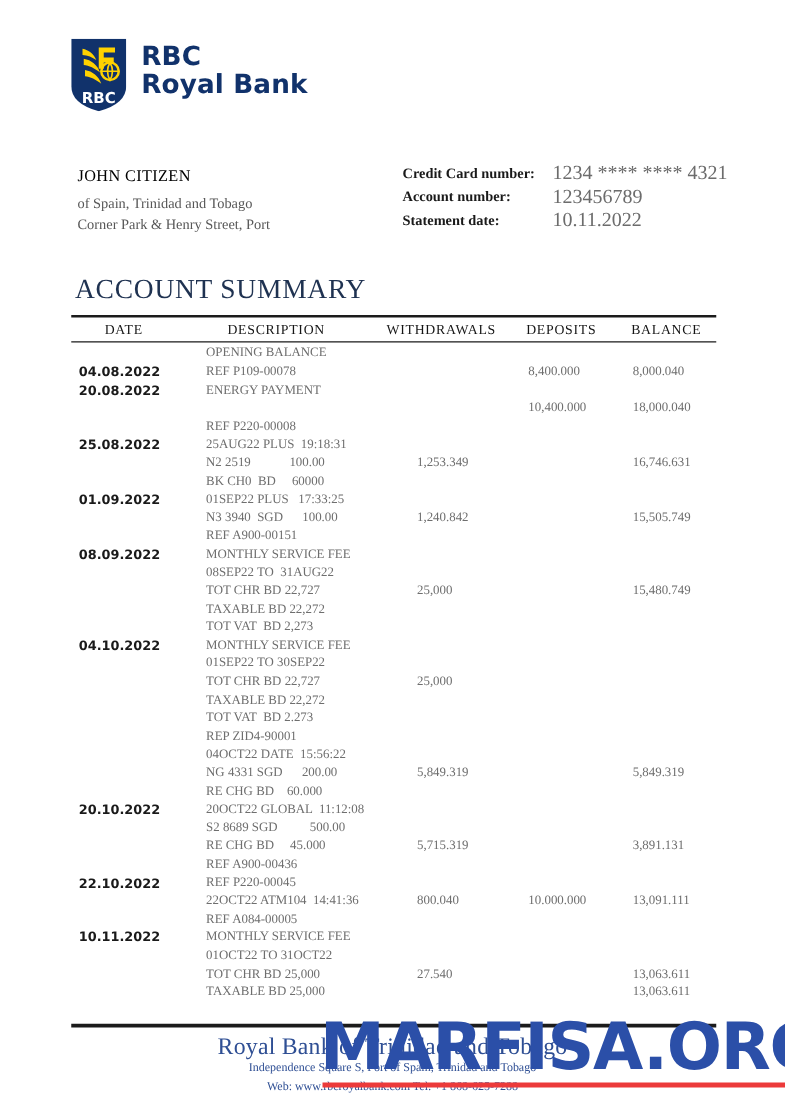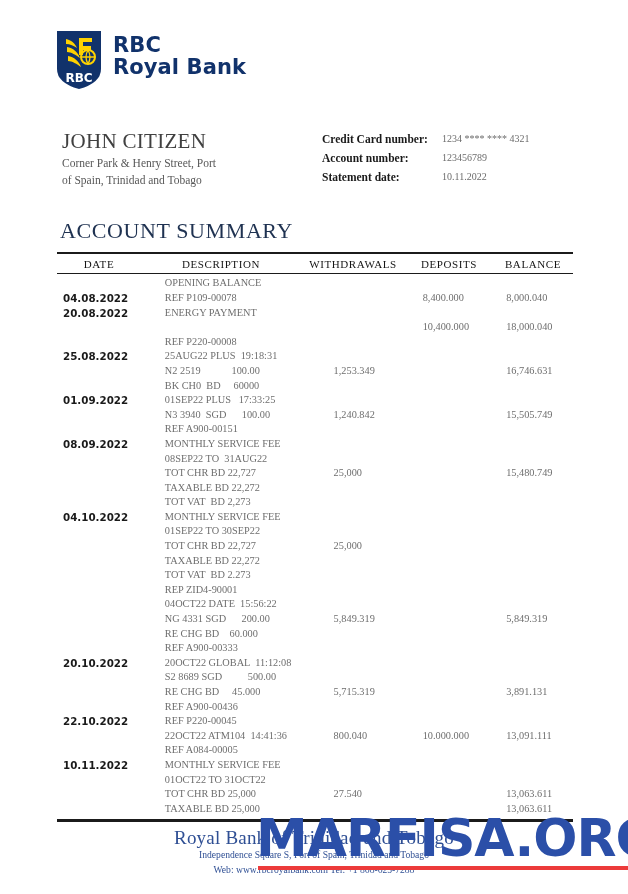--- a/index.html
+++ b/index.html
@@ -17,28 +17,28 @@
   .logo-words{margin-left:12px;margin-top:3px;}
   .logo-words div{
     font-family:"DejaVu Sans", sans-serif;
     font-weight:bold;color:#11326b;letter-spacing:.1px;
     font-size:21px;line-height:22px;
   }
   .logo-words div.l2{font-size:21px;}
 
   
   .cust{position:absolute;left:62px;top:131px;width:250px;}
-  .cust-name{font-size:21px;color:#404040;letter-spacing:.3px;line-height:20px;}
+  .cust-name{font-size:13px;color:#000000;letter-spacing:.3px;line-height:20px;}
   .cust-addr{font-size:11.5px;color:#575757;line-height:17px;margin-top:4px;}
 
   
   .meta{position:absolute;left:322px;top:131px;width:290px;}
   .meta-row{display:flex;line-height:16.5px;margin-bottom:2.5px;}
   .meta-label{width:120px;font-size:11.5px;font-weight:bold;color:#1a1a1a;}
-  .meta-value{font-size:10px;color:#6c6c6c;}
+  .meta-value{font-size:16px;color:#6c6c6c;}
 
   
   .section-title{
     position:absolute;left:60px;top:218px;
     font-size:22px;color:#1f3251;letter-spacing:.6px;
   }
 
   
   .table{position:absolute;left:57px;top:252px;width:516px;}
   .rule-thick{height:2.4px;background:#1b1b1b;}
@@ -106,22 +106,22 @@
     </div>
     <div class="logo-words">
       <div class="l1">RBC</div>
       <div class="l2">Royal Bank</div>
     </div>
   </div>
 
   <div class="cust">
     <div class="cust-name">JOHN CITIZEN</div>
     <div class="cust-addr">
+      <div>of Spain, Trinidad and Tobago</div>
       <div>Corner Park &amp; Henry Street, Port</div>
-      <div>of Spain, Trinidad and Tobago</div>
     </div>
   </div>
 
   <div class="meta">
     <div class="meta-row">
       <span class="meta-label">Credit Card number:</span>
       <span class="meta-value">1234 **** **** 4321</span>
     </div>
     <div class="meta-row">
       <span class="meta-label">Account number:</span>
@@ -315,27 +315,20 @@
           <span class="c c-bal">5,849.319</span>
         </div>
         <div class="trow">
           <span class="c c-date"></span>
           <span class="c c-desc">RE CHG BD    60.000</span>
           <span class="c c-wd"></span>
           <span class="c c-dep"></span>
           <span class="c c-bal"></span>
         </div>
         <div class="trow">
-          <span class="c c-date"></span>
-          <span class="c c-desc">REF A900-00333</span>
-          <span class="c c-wd"></span>
-          <span class="c c-dep"></span>
-          <span class="c c-bal"></span>
-        </div>
-        <div class="trow">
           <span class="c c-date">20.10.2022</span>
           <span class="c c-desc">20OCT22 GLOBAL  11:12:08</span>
           <span class="c c-wd"></span>
           <span class="c c-dep"></span>
           <span class="c c-bal"></span>
         </div>
         <div class="trow">
           <span class="c c-date"></span>
           <span class="c c-desc">S2 8689 SGD          500.00</span>
           <span class="c c-wd"></span>

